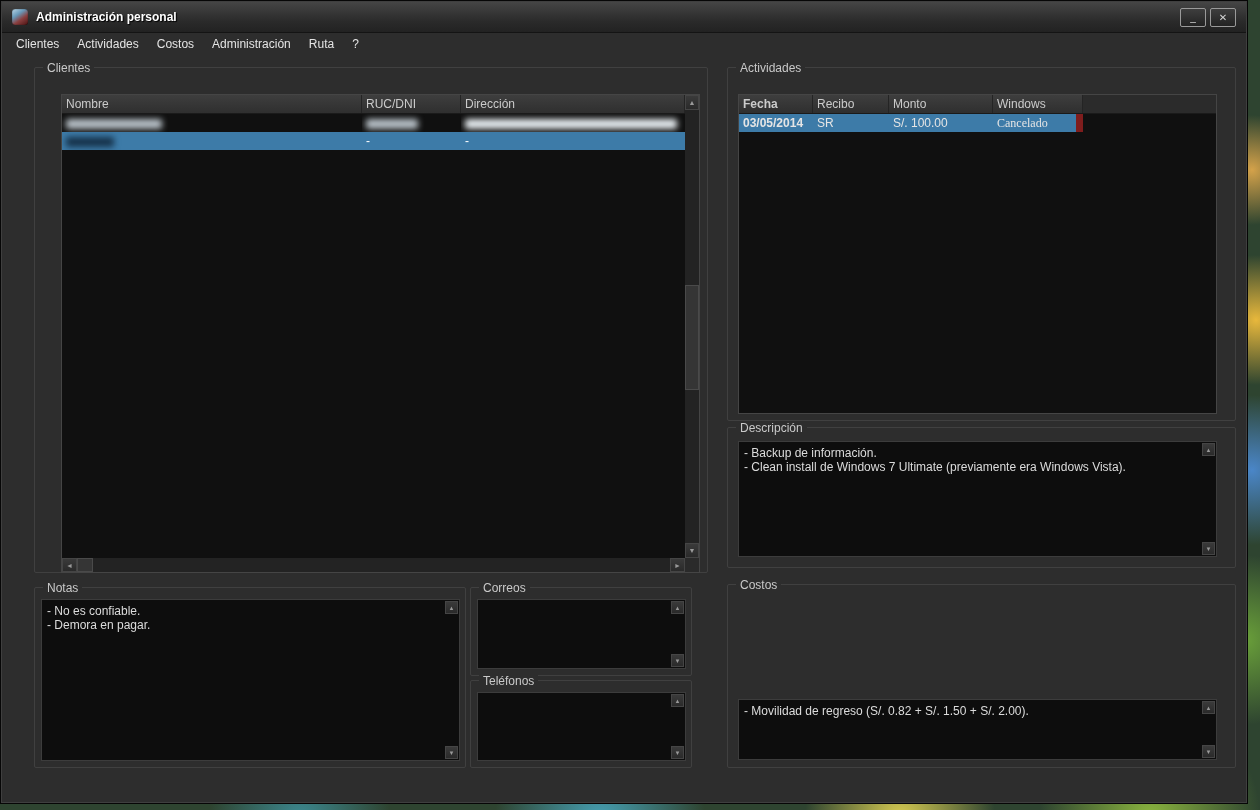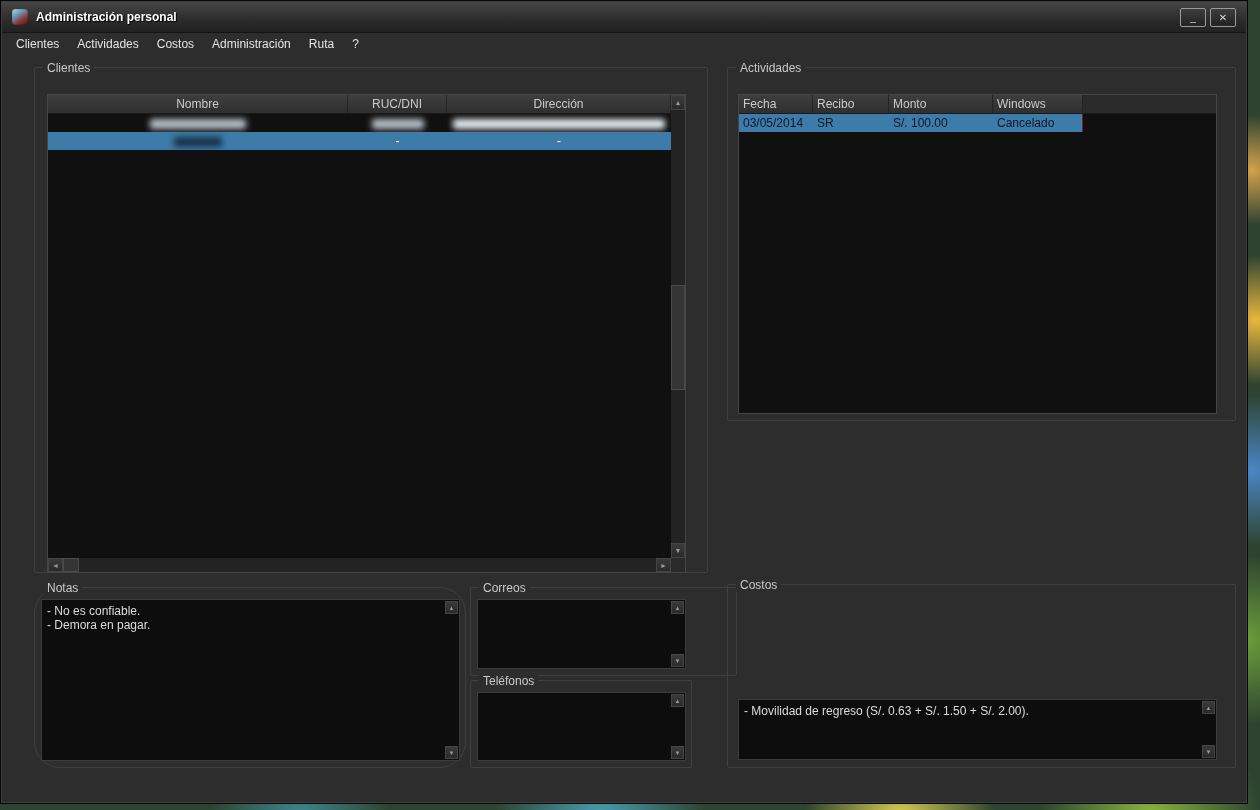--- a/index.html
+++ b/index.html
@@ -35,45 +35,45 @@
     display:flex;align-items:center;justify-content:center;cursor:default;}
   
   .menubar{position:absolute;left:1px;top:31px;right:1px;height:23px;display:flex;
     align-items:center;padding-left:5px;color:#e4e4e4;font-size:12px;}
   .menu-item{padding:3px 9px;}
   
   .groupbox{position:absolute;border:1px solid #404040;border-radius:2px;}
   .gb-label{position:absolute;top:-7px;left:8px;background:#2d2d2d;padding:0 4px;
     color:#c9c9c9;font-size:12px;white-space:nowrap;}
   #g-clientes{left:33px;top:66px;width:672px;height:504px;}
-  #g-notas{left:33px;top:586px;width:430px;height:179px;border-radius:26px;}
-  #g-correos{left:469px;top:586px;width:220px;height:87px;padding-left:45px;}
+  #g-notas{left:33px;top:586px;width:430px;height:179px;}
+  #g-correos{left:469px;top:586px;width:220px;height:87px;}
   #g-telefonos{left:469px;top:679px;width:220px;height:86px;}
   #g-actividades{left:726px;top:66px;width:507px;height:352px;}
   #g-descripcion{left:726px;top:426px;width:507px;height:139px;}
   #g-costos{left:726px;top:583px;width:507px;height:182px;}
   
   .table{position:absolute;background:#101010;border:1px solid #454545;}
-  #t-clientes{left:12px;top:26px;width:637px;height:477px;text-align:center;}
+  #t-clientes{left:26px;top:26px;width:637px;height:477px;}
   #t-actividades{left:10px;top:26px;width:477px;height:318px;}
   #t-costos{left:10px;top:28px;width:477px;height:73px;}
   .t-main{position:absolute;left:0;top:0;right:0;bottom:0;overflow:hidden;}
   #t-clientes .t-main{right:14px;bottom:14px;}
   .thead{display:flex;height:18px;border-bottom:1px solid #1a1a1a;}
   .th{padding:2px 4px 0;color:#cbcbcb;font-size:12px;white-space:nowrap;overflow:hidden;
     background:linear-gradient(#3e3e3e,#2f2f2f);border-right:1px solid #242424;box-sizing:border-box;}
   .th-blank{flex:1;background:#2b2b2b;border-right:none;}
   .th-blank2{flex:1;background:#1e1e1e;border-right:none;}
   .trow{display:flex;height:18px;font-size:12px;color:#d6d6d6;align-items:center;}
   .trow.selected{background:#3d7ba8;color:#fff;}
   .td{padding:0 4px;white-space:nowrap;overflow:hidden;box-sizing:border-box;line-height:18px;}
-  .td.sel{background:#3d7ba8;color:#0f172a;}
-  .focus-edge{border-right:1px solid #7f1d1d;}
+  .td.sel{background:#3d7ba8;color:#e5e5e5;}
+  .focus-edge{border-right:7px solid #7f1d1d;font-family:Liberation Serif, serif;}
   .w-nom{width:300px;} .w-ruc{width:99px;} .fill{flex:1;}
-  .w-fec{width:74px;} .w-rec{width:76px;} .w-mon{width:104px;} .w-est{width:90px;}
+  .w-fec{width:74px;font-weight:bold;} .w-rec{width:76px;} .w-mon{width:104px;} .w-est{width:90px;}
   .w-cost{width:264px;}
   
   .blur{display:inline-block;height:10px;border-radius:2px;filter:blur(3px);vertical-align:middle;}
   .b-light{background:#b9c2c9;}
   .b-bright{background:#e8eef2;}
   .b-dark{background:#16324a;}
   .w96{width:96px;} .w52{width:52px;} .w212{width:212px;} .w48{width:48px;}
   
   .sb-btn{display:flex;align-items:center;justify-content:center;color:#9a9a9a;font-size:7px;
     background:linear-gradient(#3a3a3a,#2a2a2a);border:1px solid #454545;box-sizing:border-box;}
@@ -227,26 +227,39 @@
           <div class="td sel w-fec">03/05/2014</div>
           <div class="td sel w-rec">SR</div>
           <div class="td sel w-mon">S/. 100.00</div>
           <div class="td sel w-est focus-edge">Cancelado</div>
           <div class="td fill"></div>
         </div>
       </div>
     </div>
   </div>
 
+  <div class="groupbox" id="g-descripcion">
+    <span class="gb-label">Descripción</span>
+    <div class="textbox" id="tb-descripcion">
+      <div class="tb-content">
+        <div class="tline">- Backup de información.</div>
+        <div class="tline">- Clean install de Windows 7 Ultimate (previamente era Windows Vista).</div>
+      </div>
+      <div class="slim">
+        <div class="sb-btn">▲</div>
+        <div class="sb-btn">▼</div>
+      </div>
+    </div>
+  </div>
 
   <div class="groupbox" id="g-costos">
     <span class="gb-label">Costos</span>
     <div class="textbox" id="tb-costos">
       <div class="tb-content">
-        <div class="tline">- Movilidad de regreso (S/. 0.63 + S/. 1.50 + S/. 2.00).</div>
+        <div class="tline">- Movilidad de regreso (S/. 0.82 + S/. 1.50 + S/. 2.00).</div>
       </div>
       <div class="slim">
         <div class="sb-btn">▲</div>
         <div class="sb-btn">▼</div>
       </div>
     </div>
   </div>
 
 
 </div>

